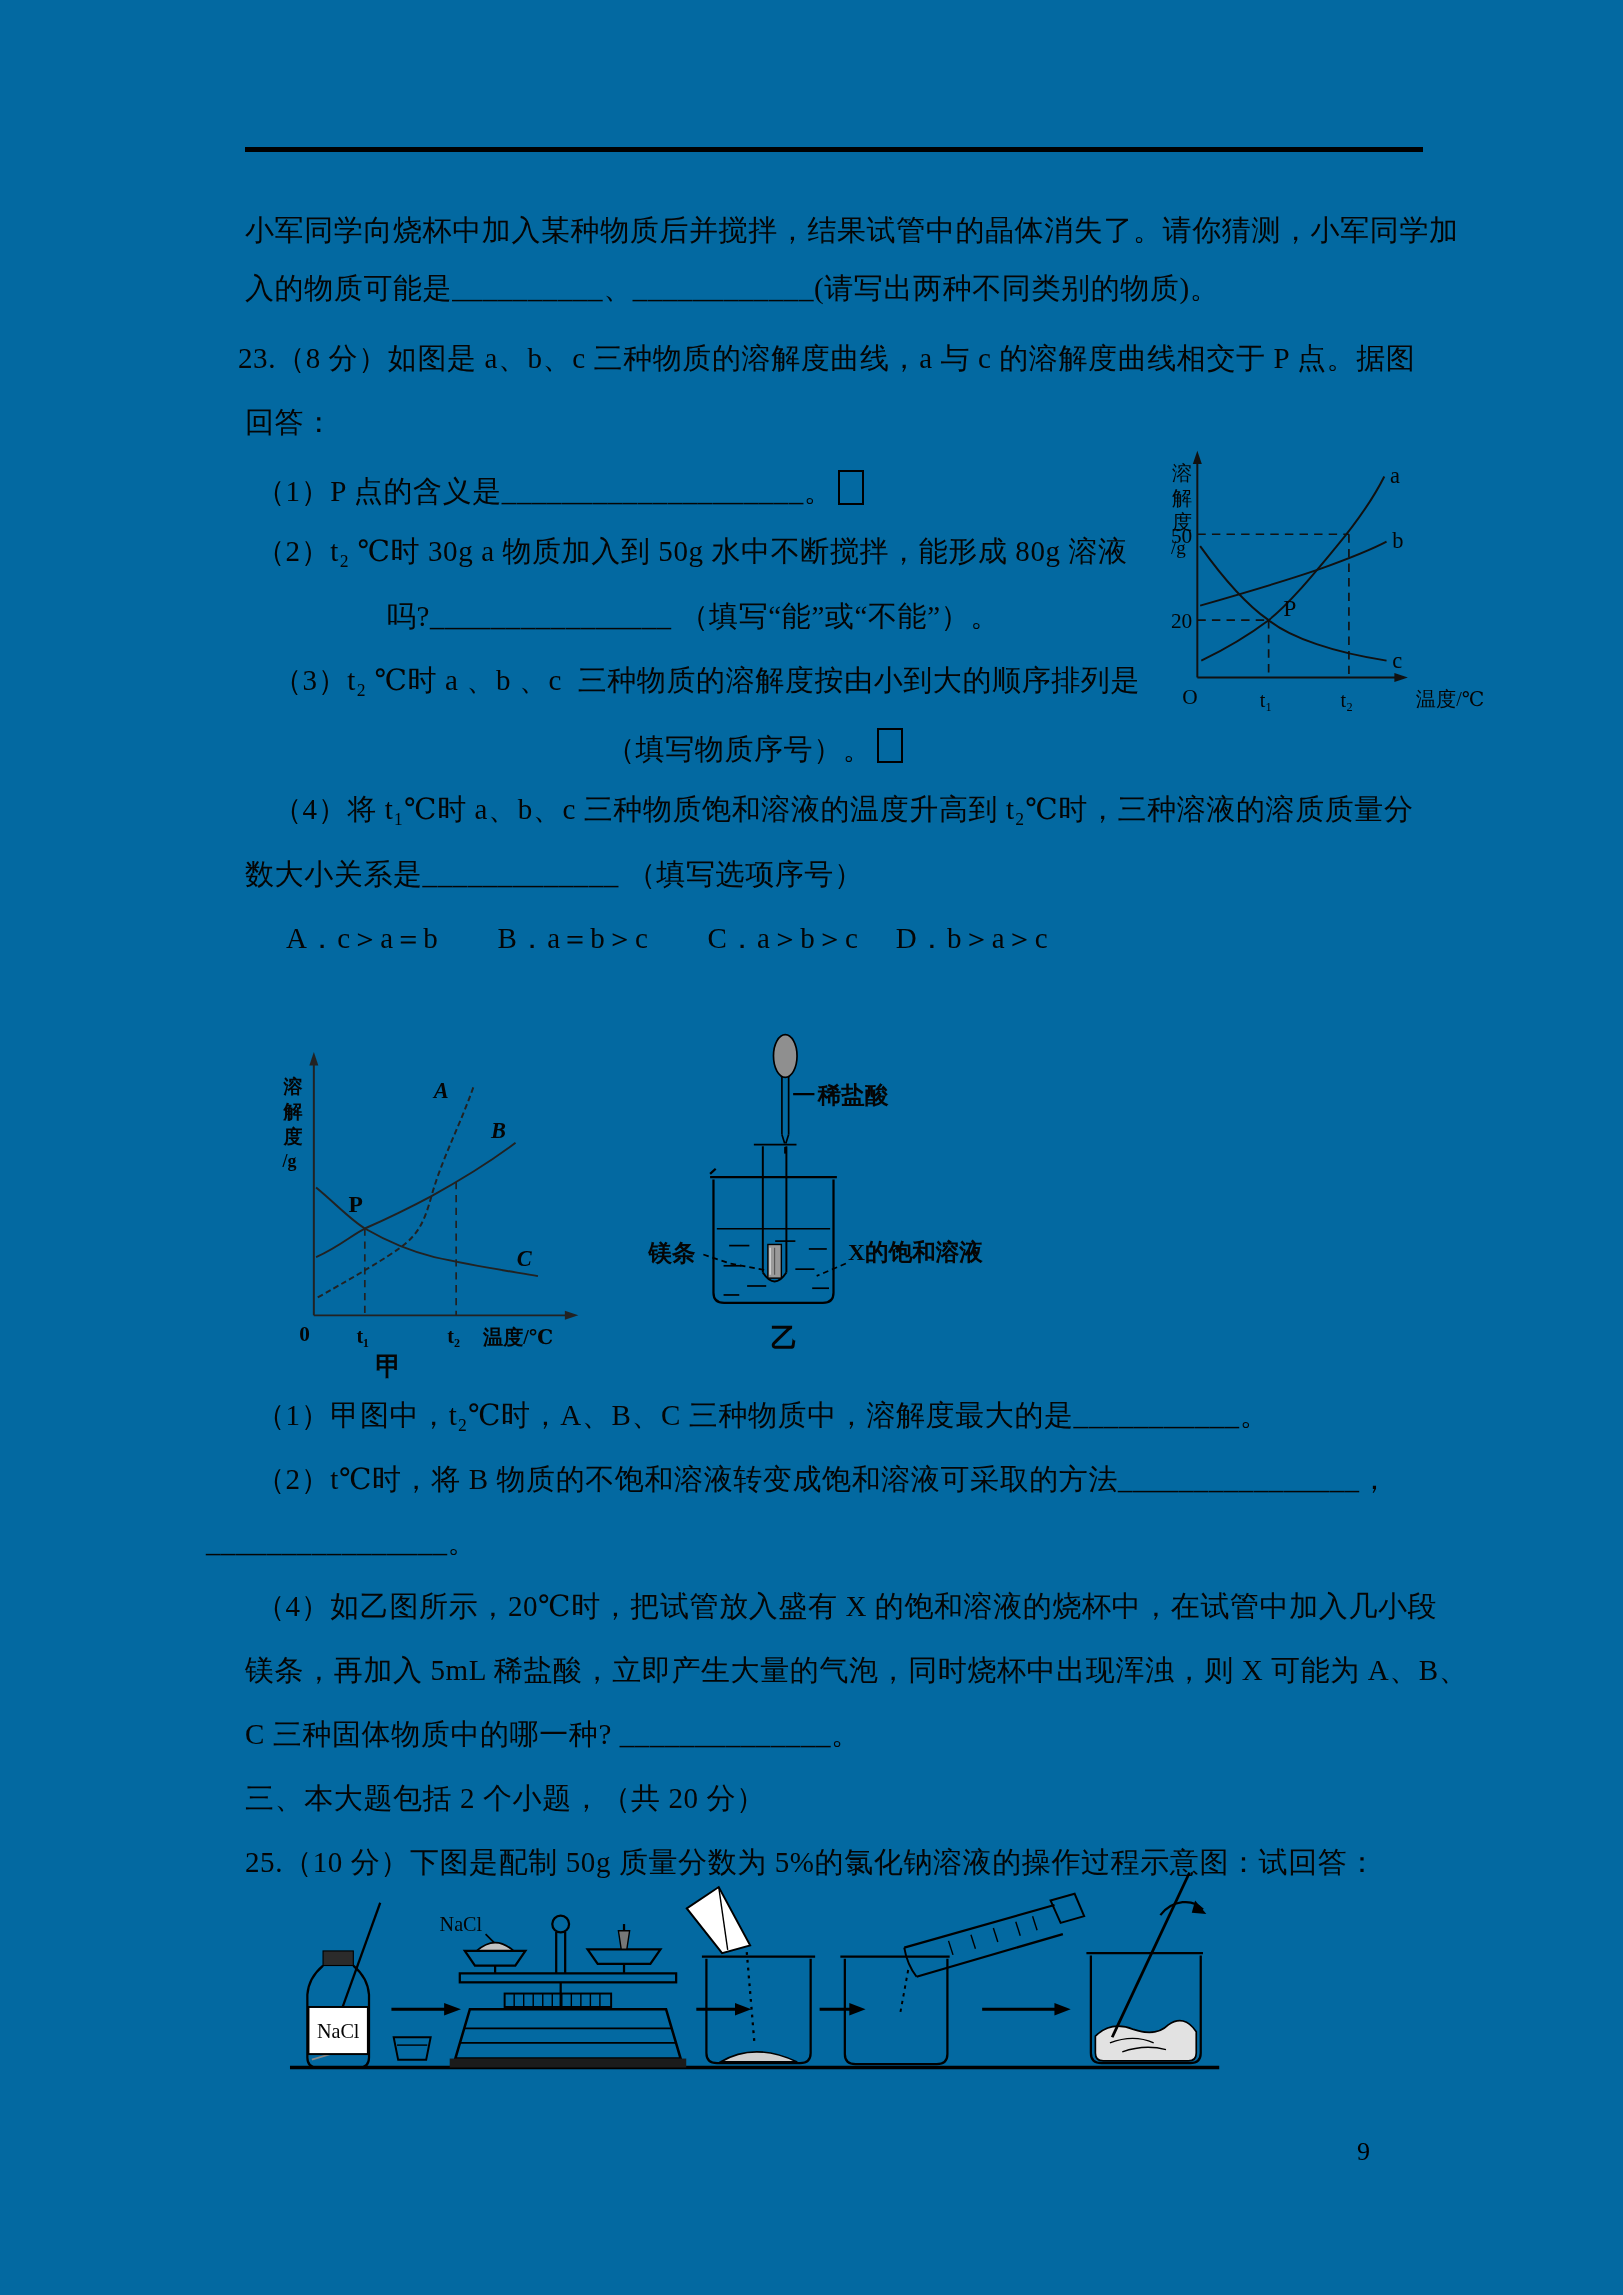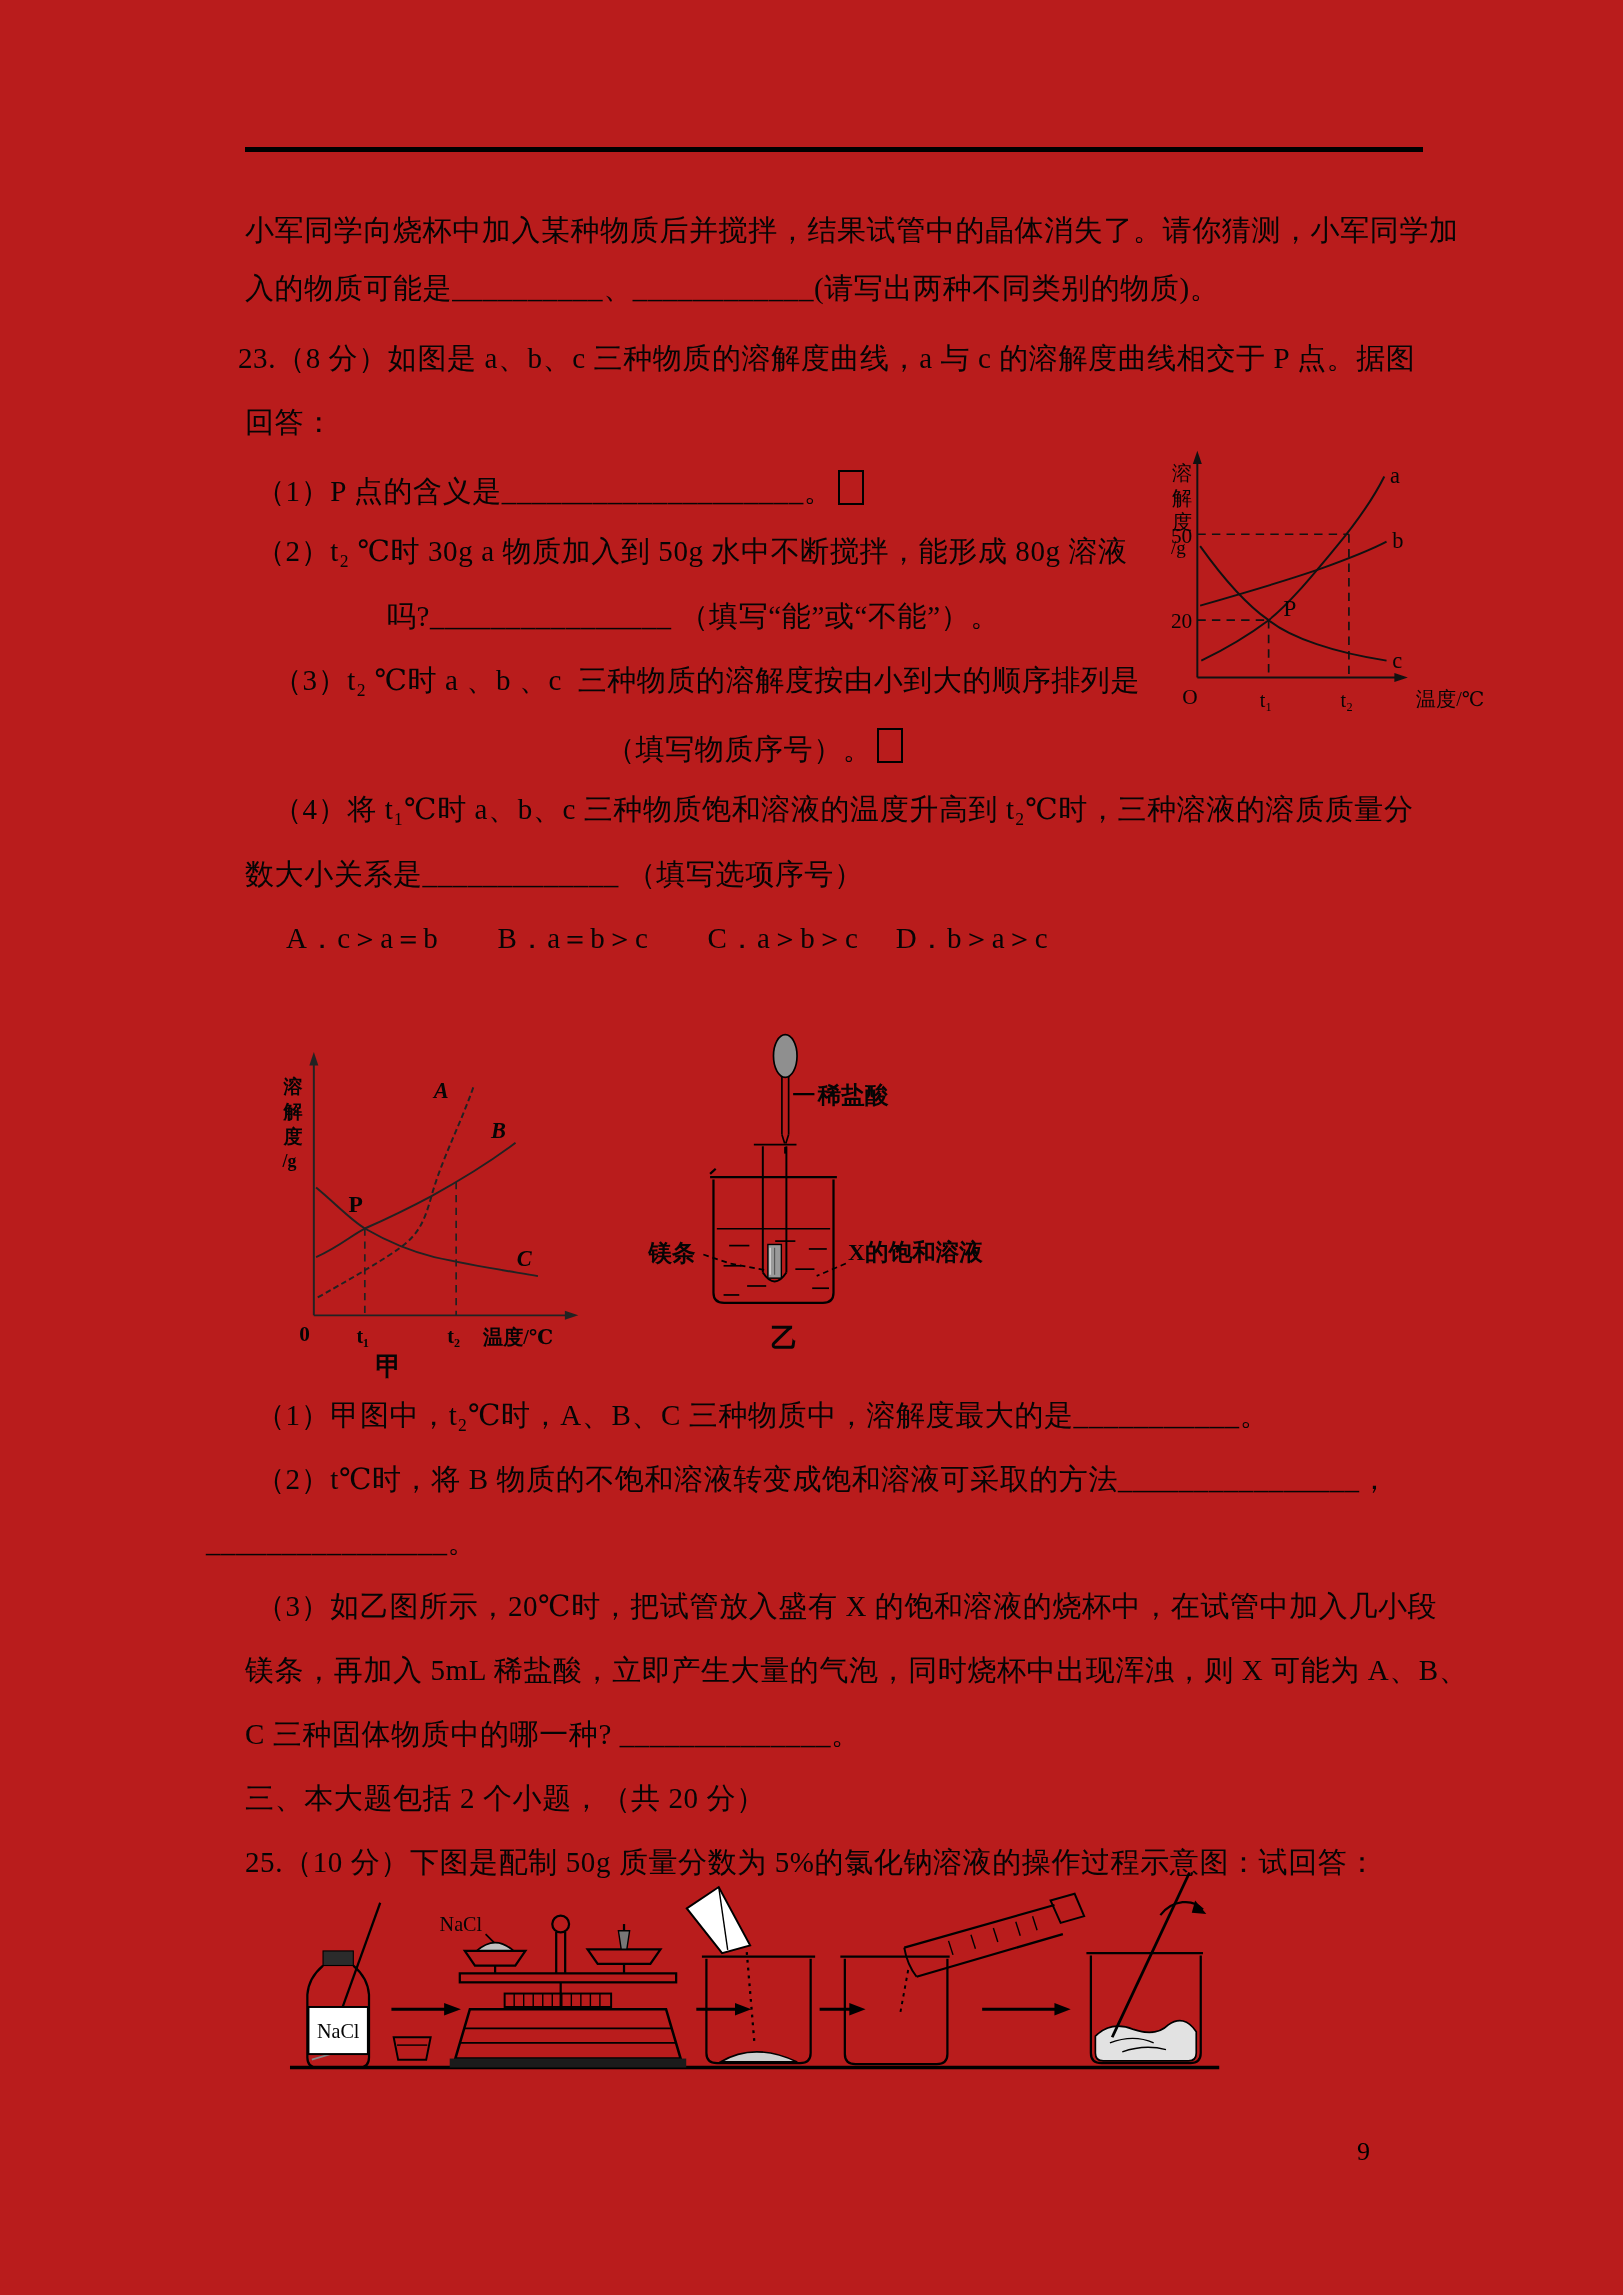--- a/index.html
+++ b/index.html
@@ -1,19 +1,19 @@
 <!DOCTYPE html>
 <html style="font-size:9px"><head>
 <meta charset="utf-8">
 <style>
   html,body{margin:0;padding:0;background:#e8e8e8;}
   .page{
     position:relative;
     width:1623px;height:2295px;
-    background:#b91c1c;
+    background:#0369a1;
     font-family:"Liberation Serif","DejaVu Serif",serif;
     color:#000;
     overflow:hidden;
   }
   .rule{position:absolute;background:#000;}
   .ln{
     position:absolute;
     font-size:29px;
     line-height:35px;
     letter-spacing:0.6px;
@@ -162,21 +162,21 @@
     <text x="6" y="448" font-size="42" font-weight="bold">镁条</text>
     <path d="M104,436 L152,452 L216,464" stroke="#000" stroke-width="3" fill="none" stroke-dasharray="10 7"></path>
     <text x="362" y="446" font-size="42" font-weight="bold">X的饱和溶液</text>
     <path d="M358,452 L306,474" stroke="#000" stroke-width="3" fill="none" stroke-dasharray="10 7"></path>
     <text x="224" y="600" font-size="48" font-weight="bold">乙</text>
   </svg>
 
   <div class="ln" style="left:256px;top:1398px;">（1）甲图中，t₂℃时，A、B、C 三种物质中，溶解度最大的是___________。</div>
   <div class="ln" style="left:256px;top:1462px;">（2）t℃时，将 B 物质的不饱和溶液转变成饱和溶液可采取的方法________________，</div>
   <div class="ln" style="left:206px;top:1525px;">________________。</div>
-  <div class="ln" style="left:256px;top:1589px;">（3）如乙图所示，20℃时，把试管放入盛有 X 的饱和溶液的烧杯中，在试管中加入几小段</div>
+  <div class="ln" style="left:256px;top:1589px;">（4）如乙图所示，20℃时，把试管放入盛有 X 的饱和溶液的烧杯中，在试管中加入几小段</div>
   <div class="ln" style="left:245px;top:1653px;">镁条，再加入 5mL 稀盐酸，立即产生大量的气泡，同时烧杯中出现浑浊，则 X 可能为 A、B、</div>
   <div class="ln" style="left:245px;top:1717px;">C 三种固体物质中的哪一种? ______________。</div>
 
   <div class="ln" style="left:245px;top:1781px;">三、本大题包括 2 个小题，（共 20 分）</div>
   <div class="ln" style="left:245px;top:1845px;">25.（10 分）下图是配制 50g 质量分数为 5%的氯化钠溶液的操作过程示意图：试回答：</div>
 
   <svg style="left:213px;top:1868px;" width="1211" height="241" viewBox="0 0 2160 430">
     <line x1="137" y1="356" x2="1795" y2="356" stroke="#000" stroke-width="6"></line>
 
     <g>

